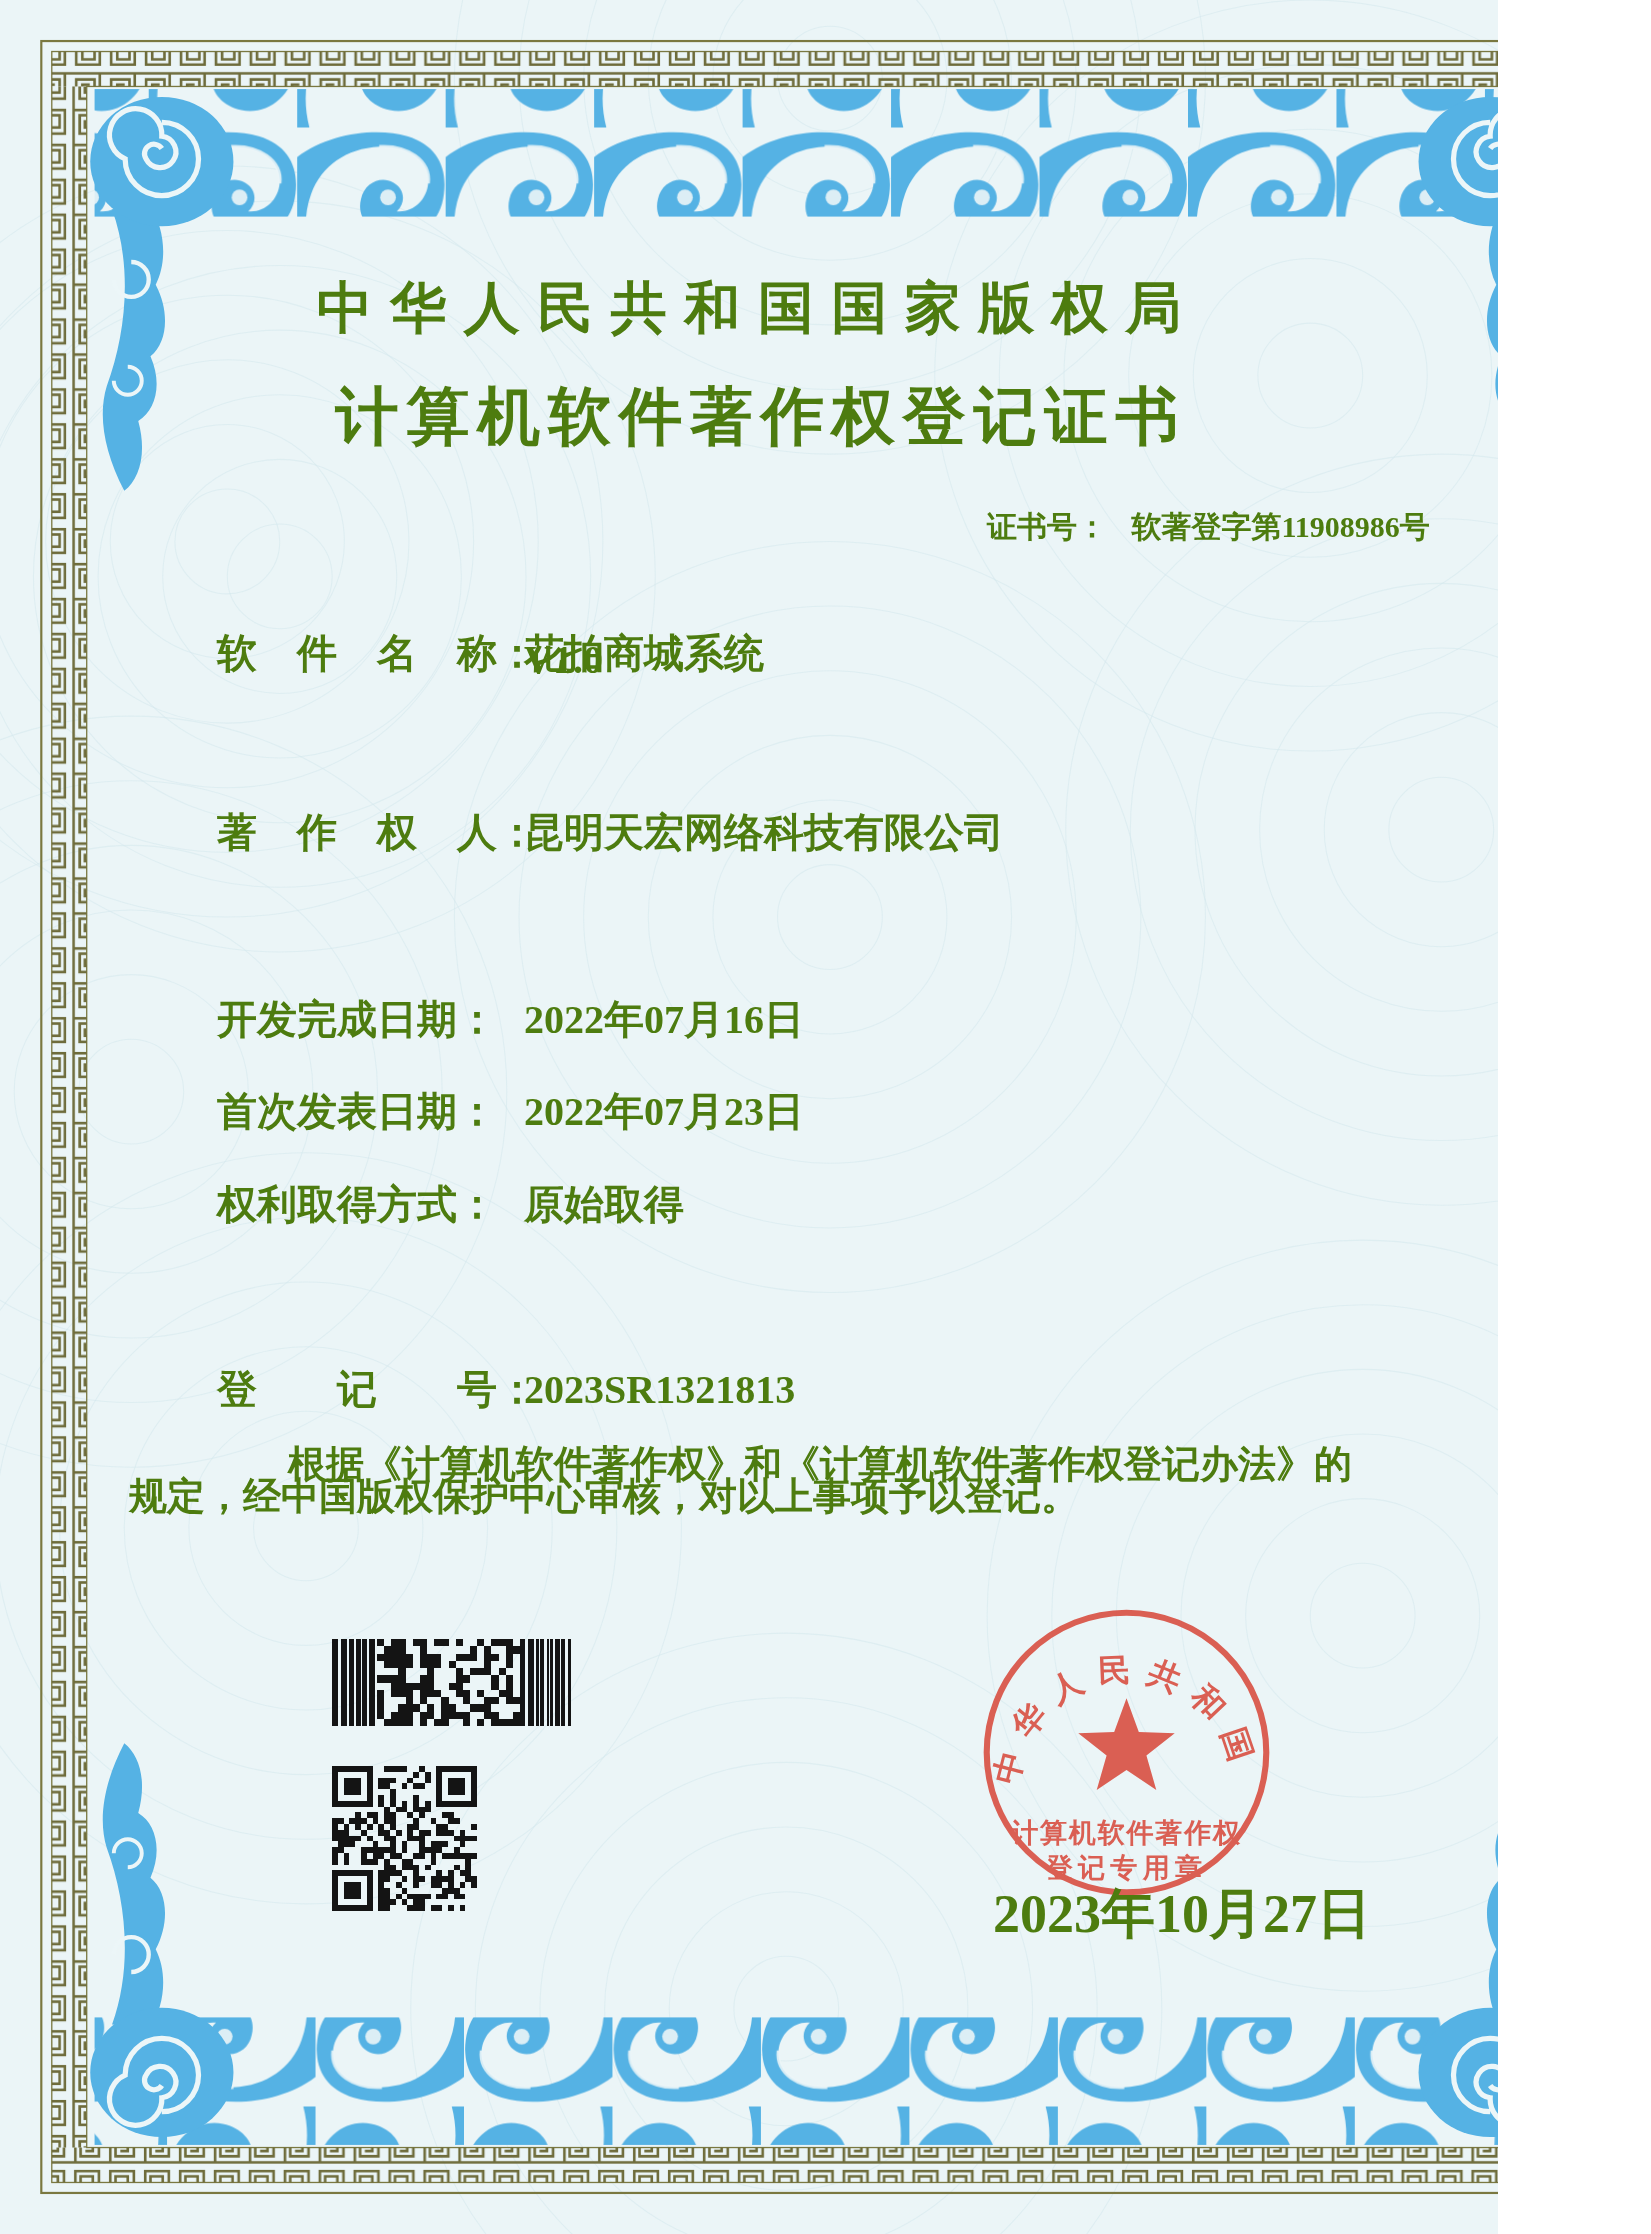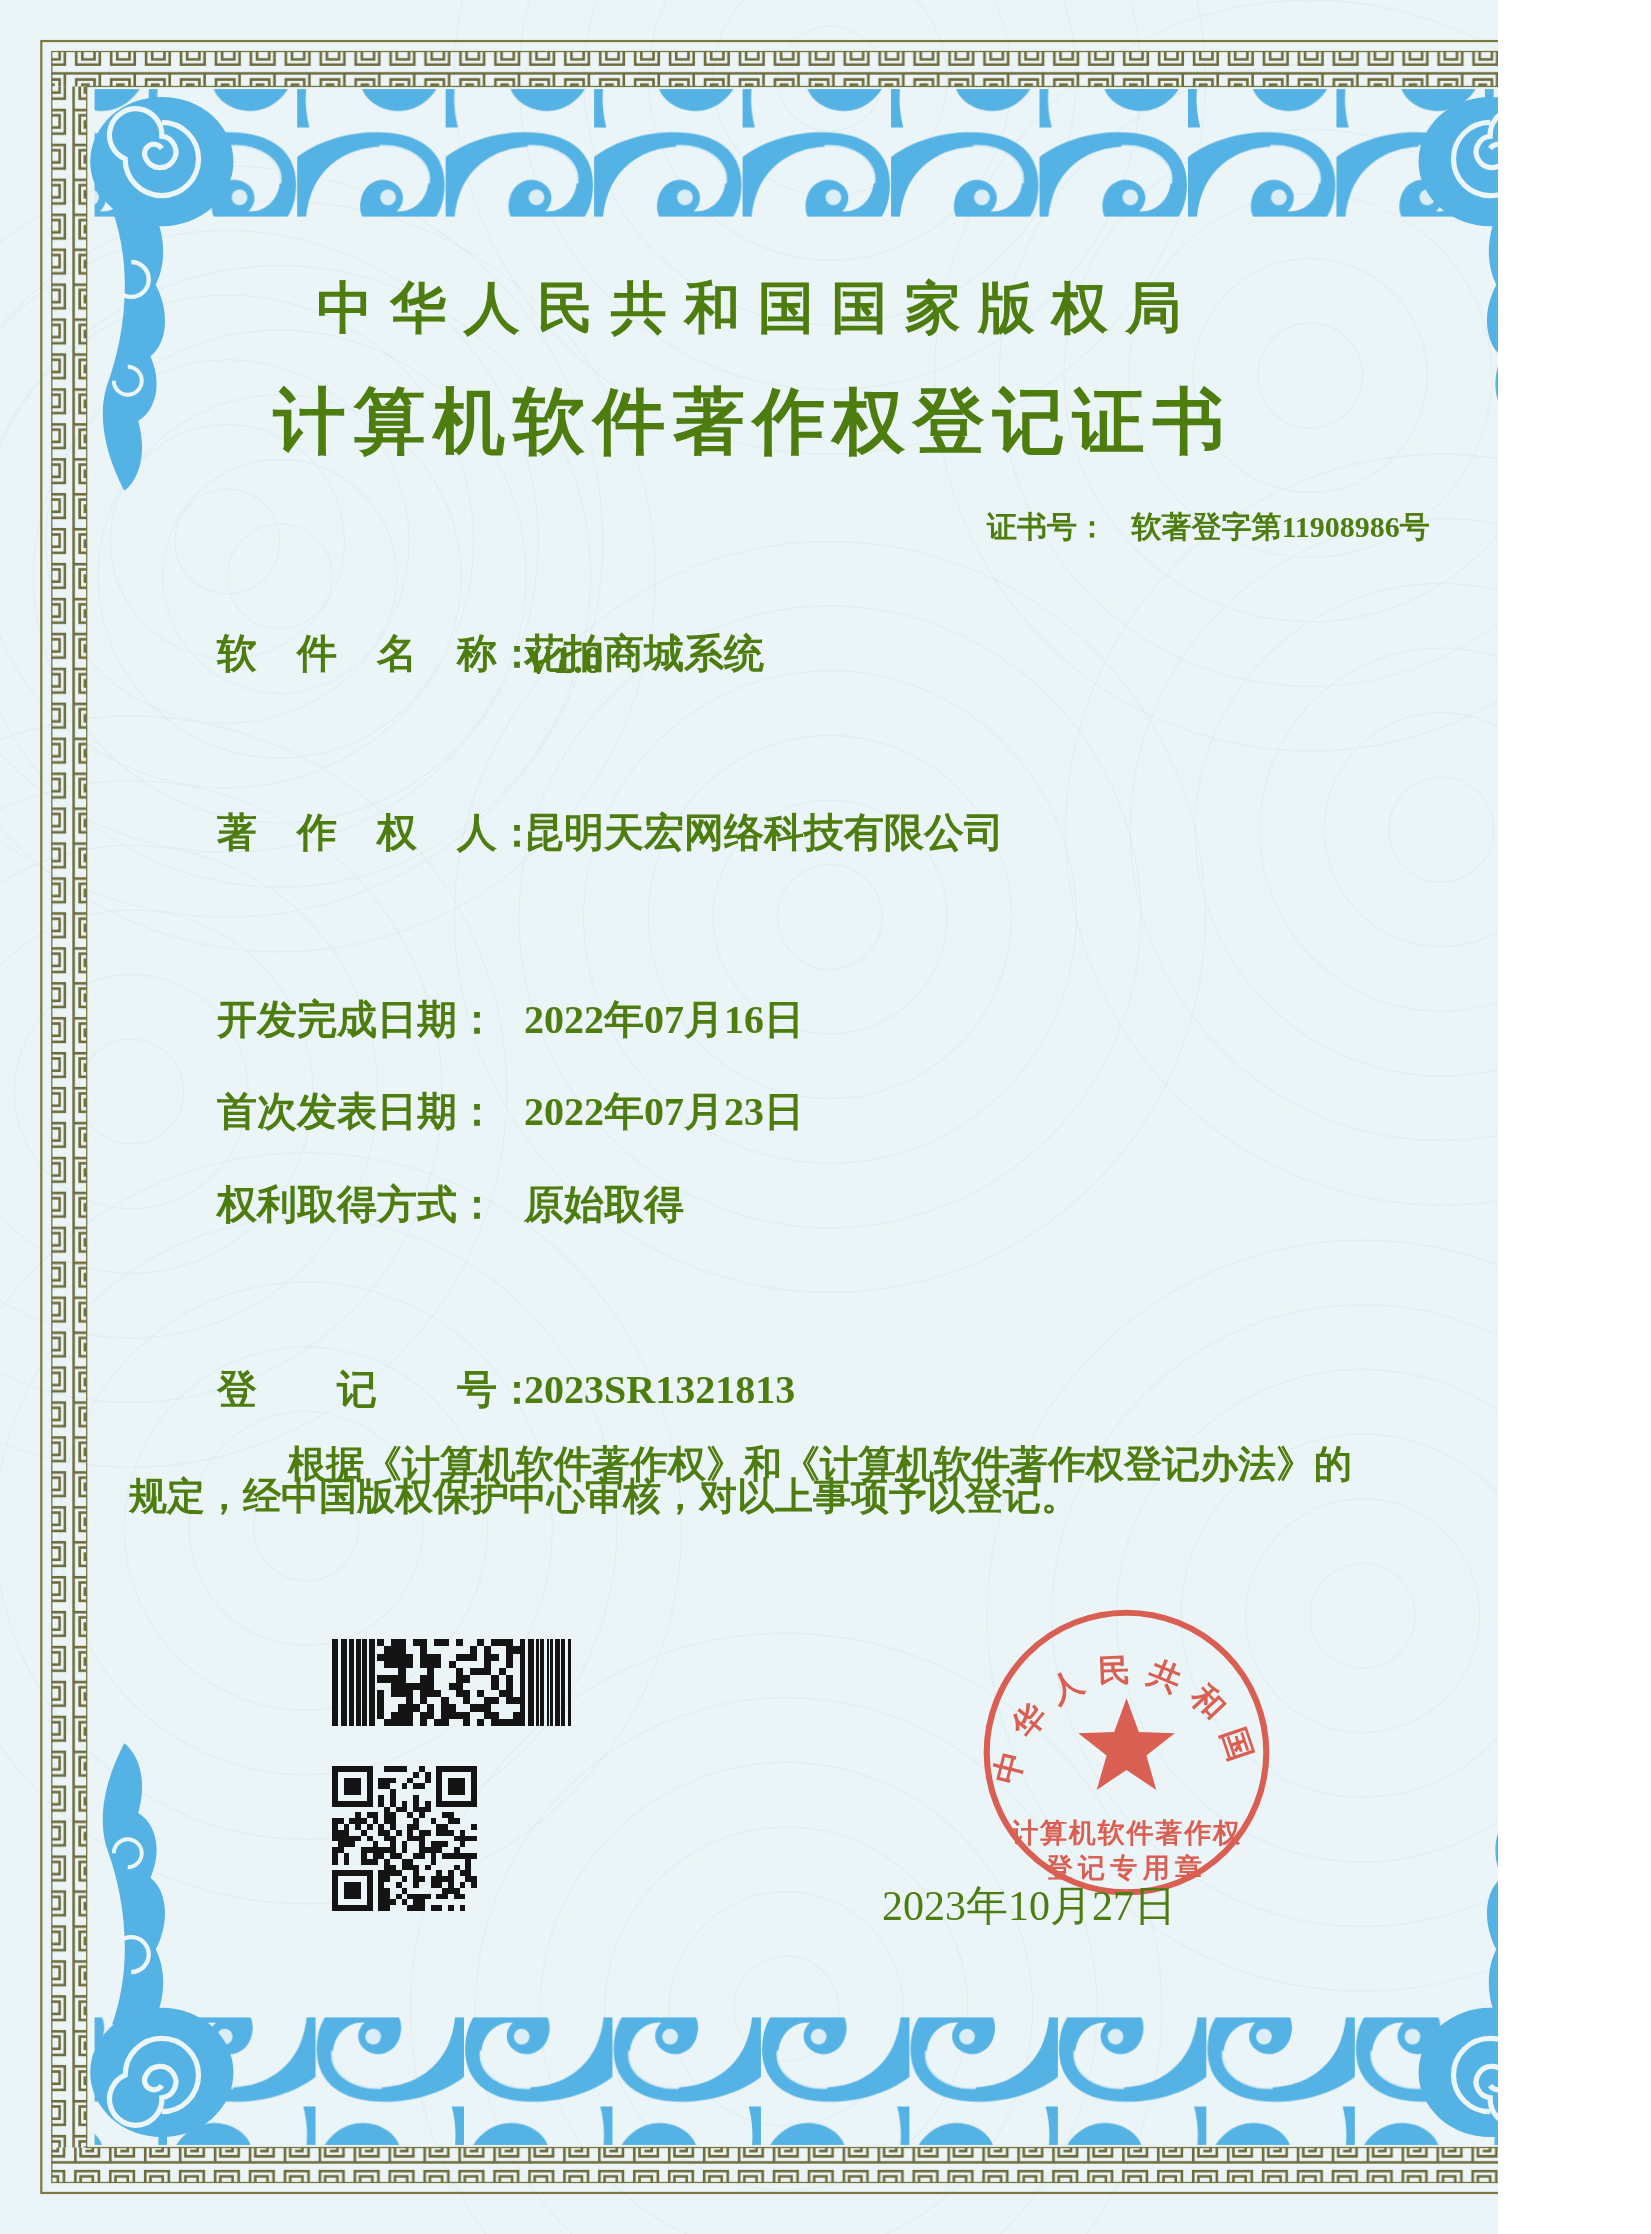--- a/index.html
+++ b/index.html
@@ -10,22 +10,22 @@
     color:#4d7c0f;
   }
   svg{display:block;}
   .deco{position:absolute;left:0;top:0;pointer-events:none;}
   .authority{
     position:absolute; top:271px; left:0; width:100%;
     text-align:center; font-size:56px; font-weight:700;
     letter-spacing:17.5px; text-indent:17.5px; white-space:nowrap;
   }
   .cert-title{
-    position:absolute; top:374px; left:0; width:100%;
-    text-align:center; font-size:72px; font-weight:800;
+    position:absolute; top:374px; left:8px; width:100%;
+    text-align:center; font-size:63px; font-weight:800;
     letter-spacing:7.9px; text-indent:7.9px; white-space:nowrap;
   }
   .certno{
     position:absolute; top:507px; left:987px;
     font-size:30px; font-weight:700; white-space:nowrap;
   }
   .certno .v{margin-left:24.5px;}
   .frow{position:absolute; left:217px; font-size:40px; font-weight:700; white-space:nowrap;margin-top:43px;}
   .flabel{display:inline-block; width:307px;}
   .fvalue{display:inline-block;}
@@ -34,21 +34,21 @@
   .barcode{
     position:absolute; left:332px; top:1639px; width:243px; height:87px;
     font-size:0; white-space:nowrap; display:flex;
   }
   .barcode .zone{height:87px;}
   .barcode .bar{display:inline-block; height:87px; background:#141414;}
   .qrcode{position:absolute; left:332px; top:1766px; width:145px; height:145px;}
   .sealwrap{position:absolute; left:964px; top:1590px; width:325px; height:325px; opacity:.9;}
   .issue-date{
     position:absolute; top:1878px; left:882px; width:489px;
-    text-align:left; font-size:42px; font-weight:400; white-space:nowrap;
+    text-align:right; font-size:54px; font-weight:700; white-space:nowrap;
   }
 </style>
 </head>
 <body>
 
 <div class="page">
 
   <svg id="bg-guilloche" class="deco" width="1652" height="2234" viewBox="0 0 1891 2558">
       <circle cx="260" cy="620" r="60" fill="none" stroke="#d3e7ec" stroke-width="1.2" opacity="0.55"></circle>
       <circle cx="260" cy="620" r="134" fill="none" stroke="#d3e7ec" stroke-width="1.2" opacity="0.55"></circle>

